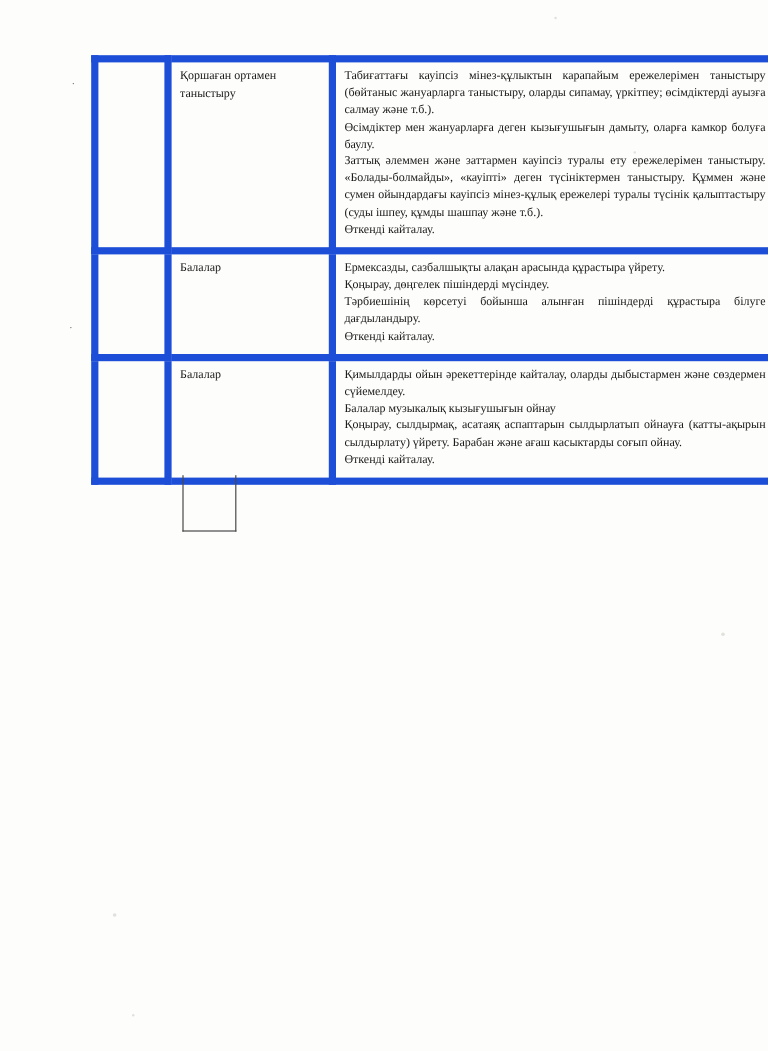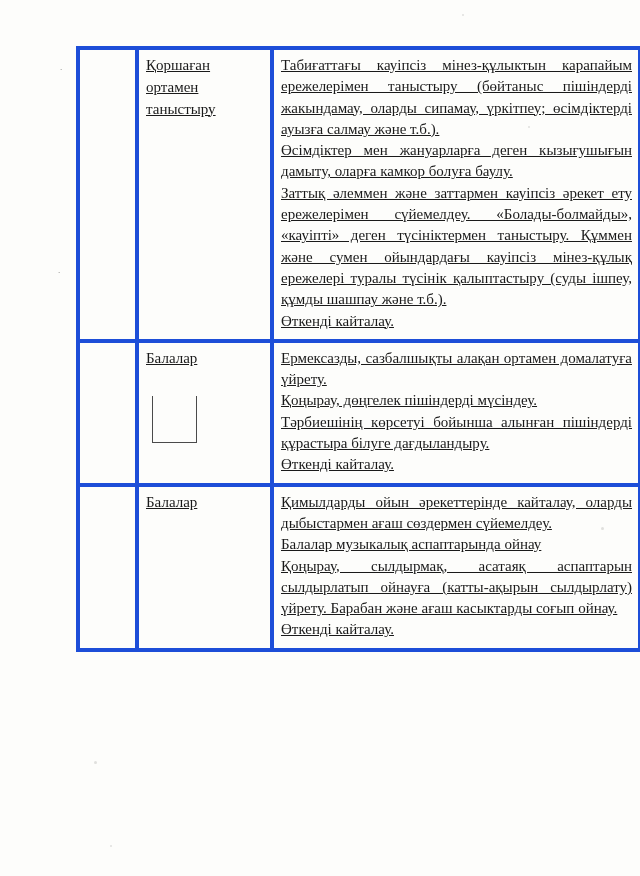--- a/index.html
+++ b/index.html
@@ -32,26 +32,25 @@
     left: 76px;
     top: 46px;
     width: 511px;
   }
   table.doc {
     border-collapse: collapse;
     width: 100%;
     table-layout: fixed;
   }
   table.doc td {
-    border: 4px solid #1d4ed8;
+    border: 6px solid #1d4ed8;
     vertical-align: top;
     padding: 5px 6px 7px 7px;
-    font-size: 15px;
+    font-size: 10px;
     line-height: 1.42;
-    text-decoration: underline;
   }
   td.col-narrow {
     width: 42px;
     border-right: 1px solid #4a4a4a;
   }
   td.col-topic {
     width: 118px;
   }
   td.col-body {
     width: 351px;
@@ -99,50 +98,50 @@
     <table class="doc">
       <tbody>
         <tr>
           <td class="col-narrow">
             <p></p>
           </td>
           <td class="col-topic">
             <p>Қоршаған ортамен таныстыру</p>
           </td>
           <td class="col-body">
-            <p>Табиғаттағы кауіпсіз мінез-құлыктын карапайым ережелерімен таныстыру (бөйтаныс пішіндерді жакындамау, оларды сипамау, үркітпеу; өсімдіктерді ауызға салмау және т.б.).</p>
+            <p>Табиғаттағы кауіпсіз мінез-құлыктын карапайым ережелерімен таныстыру (бөйтаныс жануарларга таныстыру, оларды сипамау, үркітпеу; өсімдіктерді ауызға салмау және т.б.).</p>
             <p>Өсімдіктер мен жануарларға деген кызығушығын дамыту, оларға камкор болуға баулу.</p>
-            <p>Заттық әлеммен және заттармен кауіпсіз әрекет ету ережелерімен сүйемелдеу. «Болады-болмайды», «кауіпті» деген түсініктермен таныстыру. Құммен және сумен ойындардағы кауіпсіз мінез-құлық ережелері туралы түсінік қалыптастыру (суды ішпеу, құмды шашпау және т.б.).</p>
+            <p>Заттық әлеммен және заттармен кауіпсіз туралы ету ережелерімен таныстыру. «Болады-болмайды», «кауіпті» деген түсініктермен таныстыру. Құммен және сумен ойындардағы кауіпсіз мінез-құлық ережелері туралы түсінік қалыптастыру (суды ішпеу, құмды шашпау және т.б.).</p>
             <p>Өткенді кайталау.</p>
           </td>
         </tr>
         <tr>
           <td class="col-narrow">
             <p></p>
           </td>
           <td class="col-topic">
             <p>Балалар</p>
           </td>
           <td class="col-body">
-            <p>Ермексазды, сазбалшықты алақан ортамен домалатуға үйрету.</p>
+            <p>Ермексазды, сазбалшықты алақан арасында құрастыра үйрету.</p>
             <p>Қоңырау, дөңгелек пішіндерді мүсіндеу.</p>
             <p>Тәрбиешінің көрсетуі бойынша алынған пішіндерді құрастыра білуге дағдыландыру.</p>
             <p>Өткенді кайталау.</p>
           </td>
         </tr>
         <tr>
           <td class="col-narrow">
             <p></p>
           </td>
           <td class="col-topic">
             <p>Балалар</p>
           </td>
           <td class="col-body">
-            <p>Қимылдарды ойын әрекеттерінде кайталау, оларды дыбыстармен ағаш сөздермен сүйемелдеу.</p>
-            <p>Балалар музыкалық аспаптарында ойнау</p>
+            <p>Қимылдарды ойын әрекеттерінде кайталау, оларды дыбыстармен және сөздермен сүйемелдеу.</p>
+            <p>Балалар музыкалық кызығушығын ойнау</p>
             <p>Қоңырау, сылдырмақ, асатаяқ аспаптарын сылдырлатып ойнауға (катты-ақырын сылдырлату) үйрету. Барабан және ағаш касыктарды соғып ойнау.</p>
             <p>Өткенді кайталау.</p>
           </td>
         </tr>
       </tbody>
     </table>
     <div class="tail" style="top: 350px; height: 46px;"></div>
   </div>
 
 </div>

